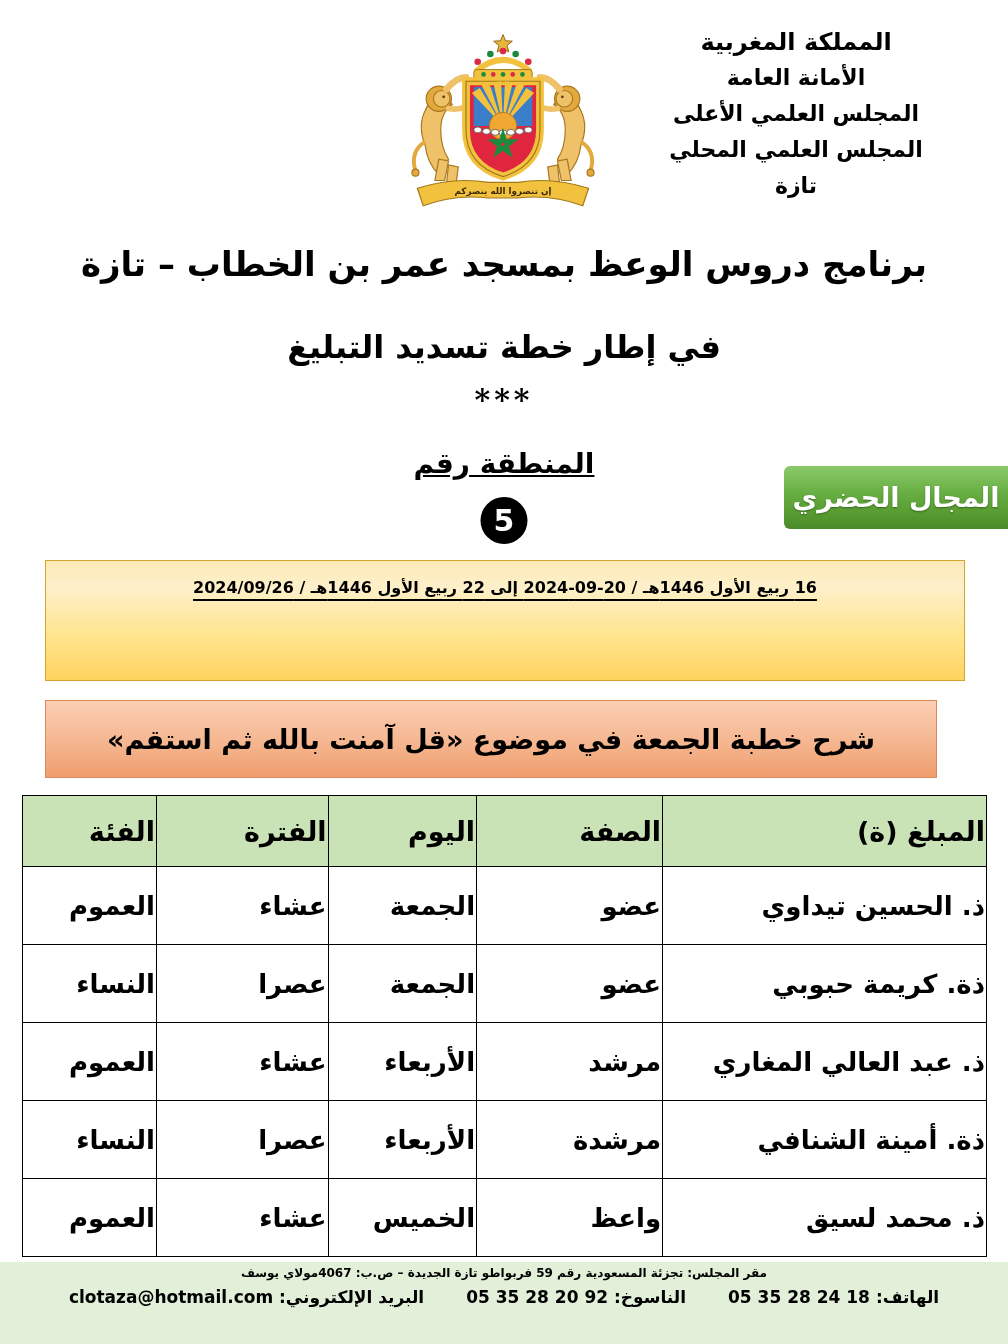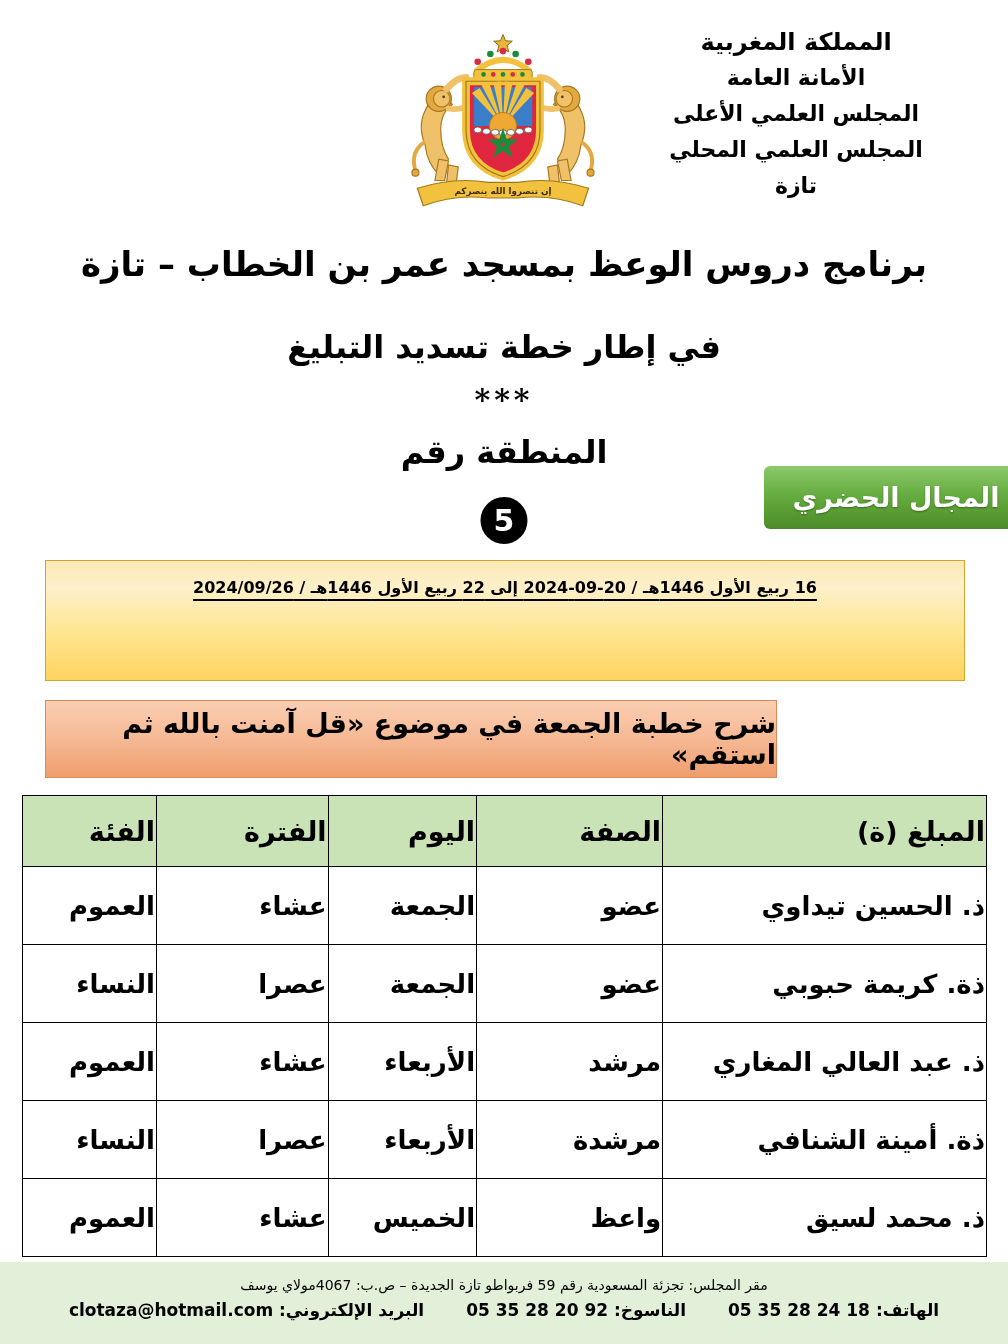--- a/index.html
+++ b/index.html
@@ -25,56 +25,55 @@
   .title-sub{
     position:absolute; top:328px; left:0; width:100%; text-align:center;
     direction:rtl; font-size:32px; font-weight:bold;
   }
   .stars{
     position:absolute; top:382px; left:0; width:100%; text-align:center;
     font-size:30px; font-weight:bold; letter-spacing:4px;
     font-family:"DejaVu Serif", serif;
   }
   .zone-label{
-    position:absolute; top:433px; left:0; width:100%; text-align:center;
-    direction:rtl; font-size:32px; font-weight:bold;
+    position:absolute; top:447px; left:0; width:100%; text-align:center;
+    direction:rtl; font-size:28px; font-weight:bold;text-decoration:underline;
   }
   .zone-circle{
     position:absolute; top:497px; left:50%; transform:translateX(-50%);
     width:47px; height:47px; border-radius:50%; background:#000;
     color:#fff; display:flex; align-items:center; justify-content:center;
     font-size:30px; font-weight:bold;
   }
   .domain-badge{
     position:absolute; top:466px; right:0; width:224px; height:63px;
     background:linear-gradient(180deg,#8cc96b 0%,#66ad41 45%,#55982f 80%,#4a8a2b 100%);
     border-radius:6px 0 0 6px;
     display:flex; align-items:center; justify-content:center;
     color:#fff; font-size:27px; font-weight:bold; direction:rtl;
     text-shadow:0 1px 2px rgba(0,0,0,.35);
-    padding-left:20px;
   }
   
   .week-box{
     position:absolute; top:560px; left:45px; width:920px; height:121px;
     background:linear-gradient(180deg,#fbe9b6 0%,#fdf0ca 22%,#ffe58e 62%,#ffd35f 100%);
     border:1px solid #d3a52f; box-sizing:border-box;
     direction:rtl; text-align:center;
   }
   .week-title{
     margin-top:9px; font-size:27px; font-weight:bold;
     text-decoration:underline; text-underline-offset:7px; text-decoration-thickness:2px;
   }
   .week-dates{
     margin-top:17px; font-size:16px; font-weight:bold;
     text-decoration:underline; text-underline-offset:6px; text-decoration-thickness:2px;
   }
   
   .topic-box{
-    position:absolute; top:700px; left:45px; width:732px; height:78px;
+    position:absolute; top:700px; left:45px; width:892px; height:78px;
     background:linear-gradient(180deg,#fbceb2 0%,#f6bb97 45%,#ef9e6d 100%);
     border:1px solid #dd8a5b; box-sizing:border-box;
     display:flex; align-items:center; justify-content:center;
     direction:rtl; font-size:27px; font-weight:bold;
   }
   
   .schedule{
     position:absolute; top:795px; left:22px; width:965px;
     direction:rtl; border-collapse:collapse; table-layout:fixed;
   }
@@ -84,21 +83,21 @@
   }
   .schedule th{height:68px; background:#c9e2b6; font-size:27px;}
   .schedule td{height:75px; background:#fff; font-size:26px;}
   .col-name{width:33.6%;} .col-role{width:19.3%;} .col-day{width:15.4%;}
   .col-period{width:17.8%;} .col-cat{width:13.9%;}
   
   .footer{
     position:absolute; top:1262px; left:0; width:100%; height:82px;
     background:#e2efd9; direction:rtl; text-align:center;
   }
-  .footer-address{margin-top:15px; font-size:14px; font-weight:normal;}
+  .footer-address{margin-top:4px; font-size:12px; font-weight:bold;}
   .footer-contacts{
     margin-top:7px; font-size:17px; font-weight:bold;
     display:flex; justify-content:center; gap:42px; direction:rtl;
   }
   .ltr-num{direction:ltr; unicode-bidi:embed; display:inline-block;}
 </style>
 </head>
 <body>
 
 <div class="page">

